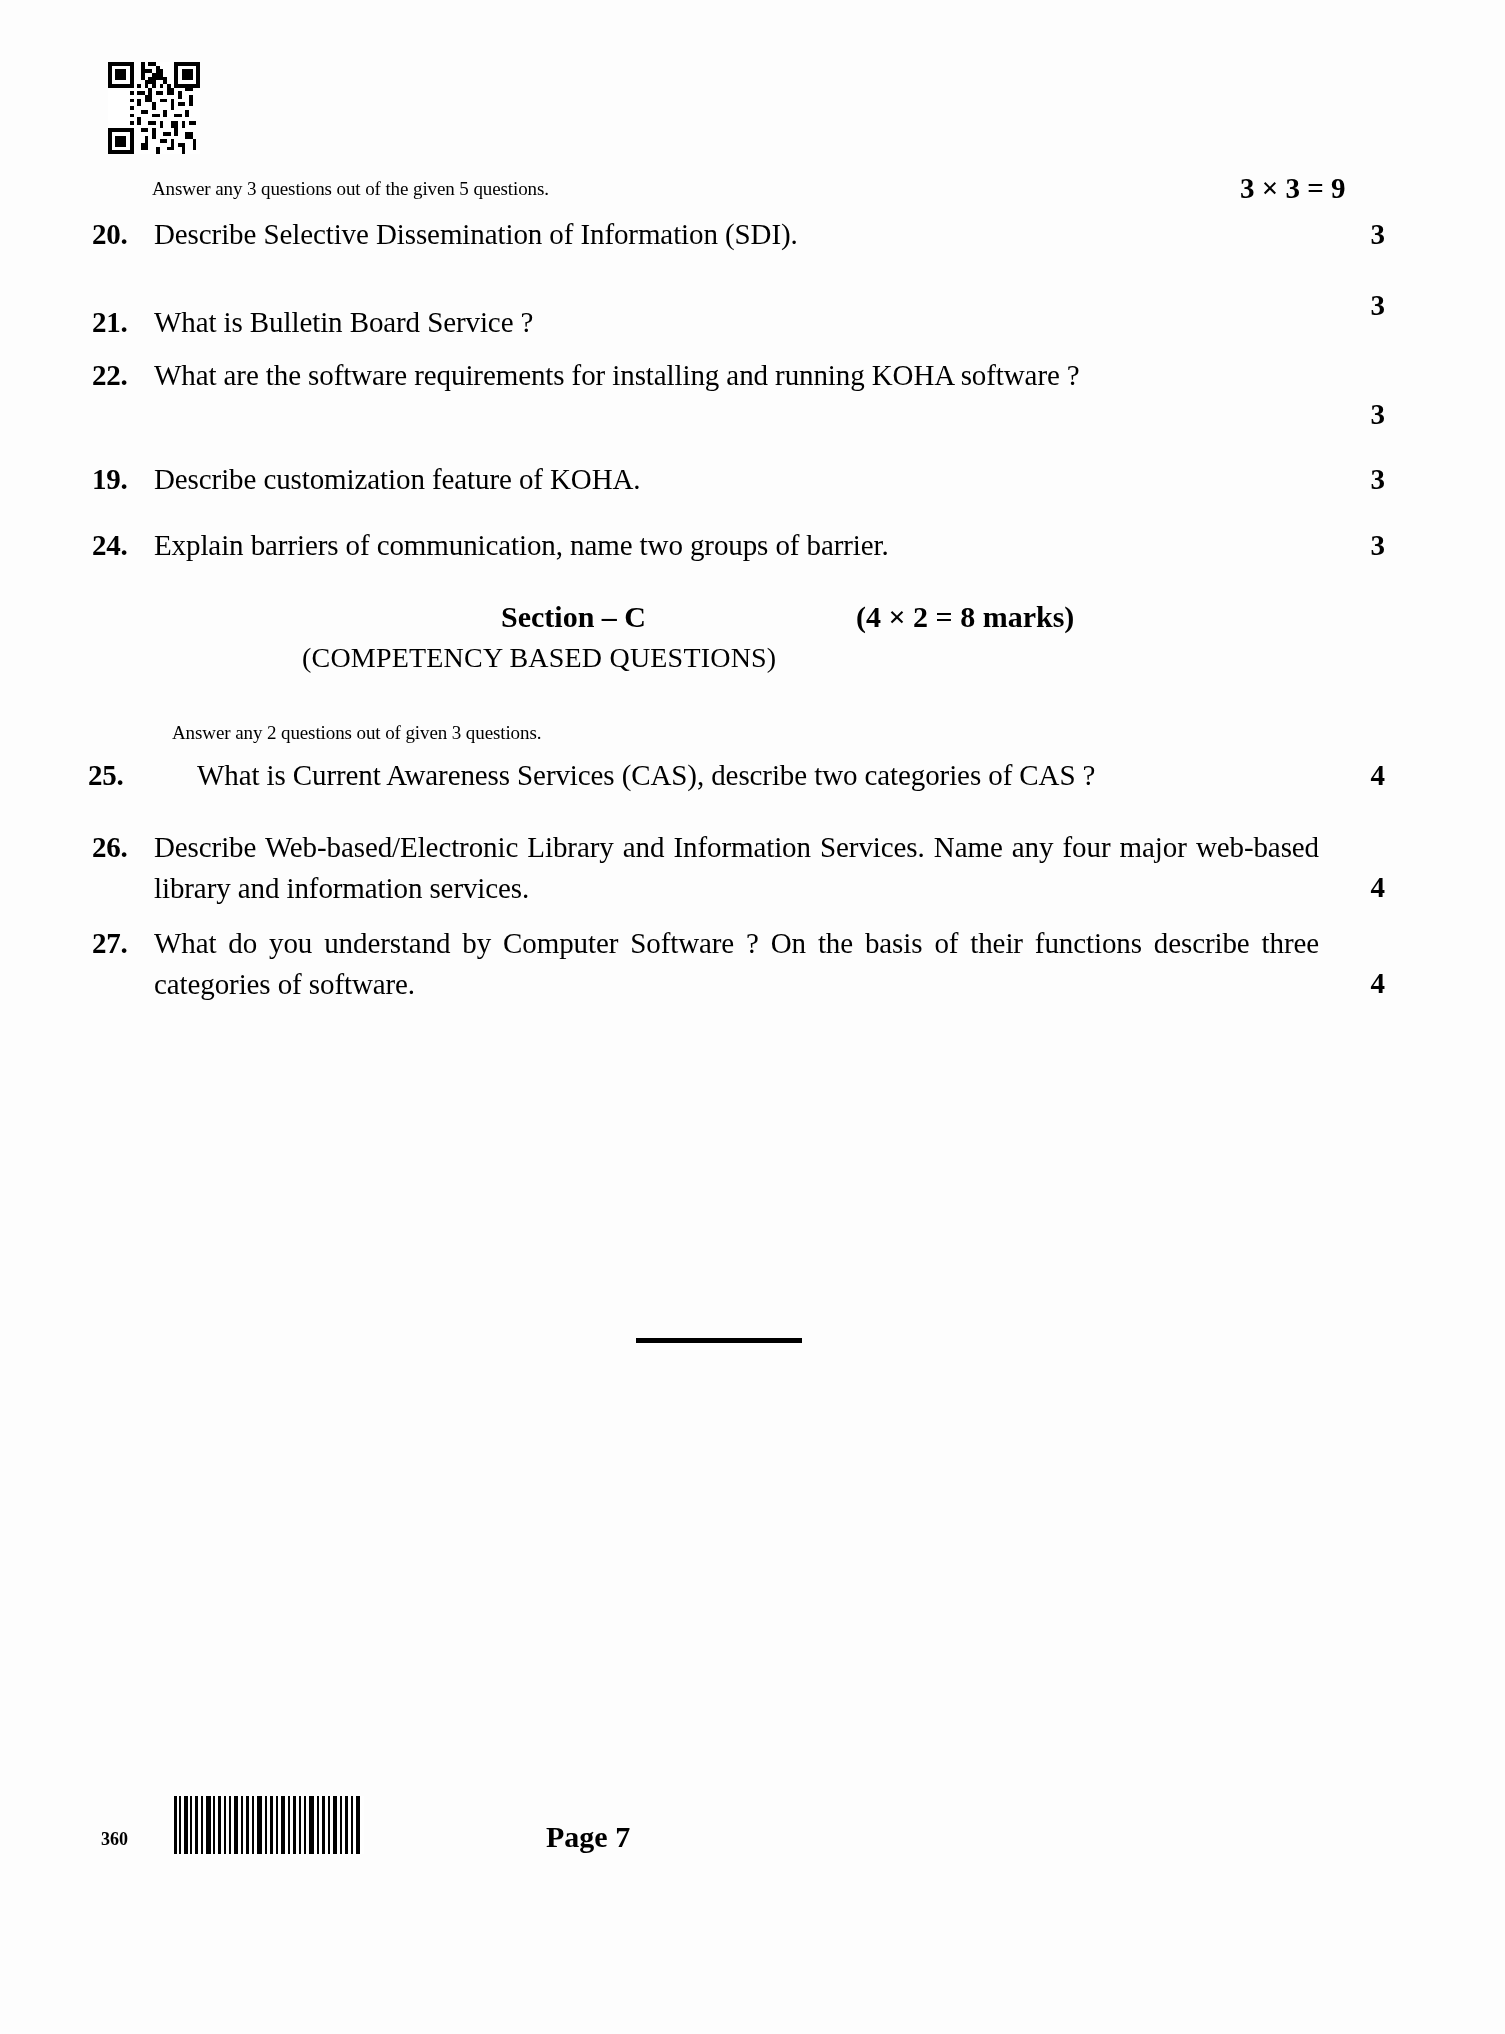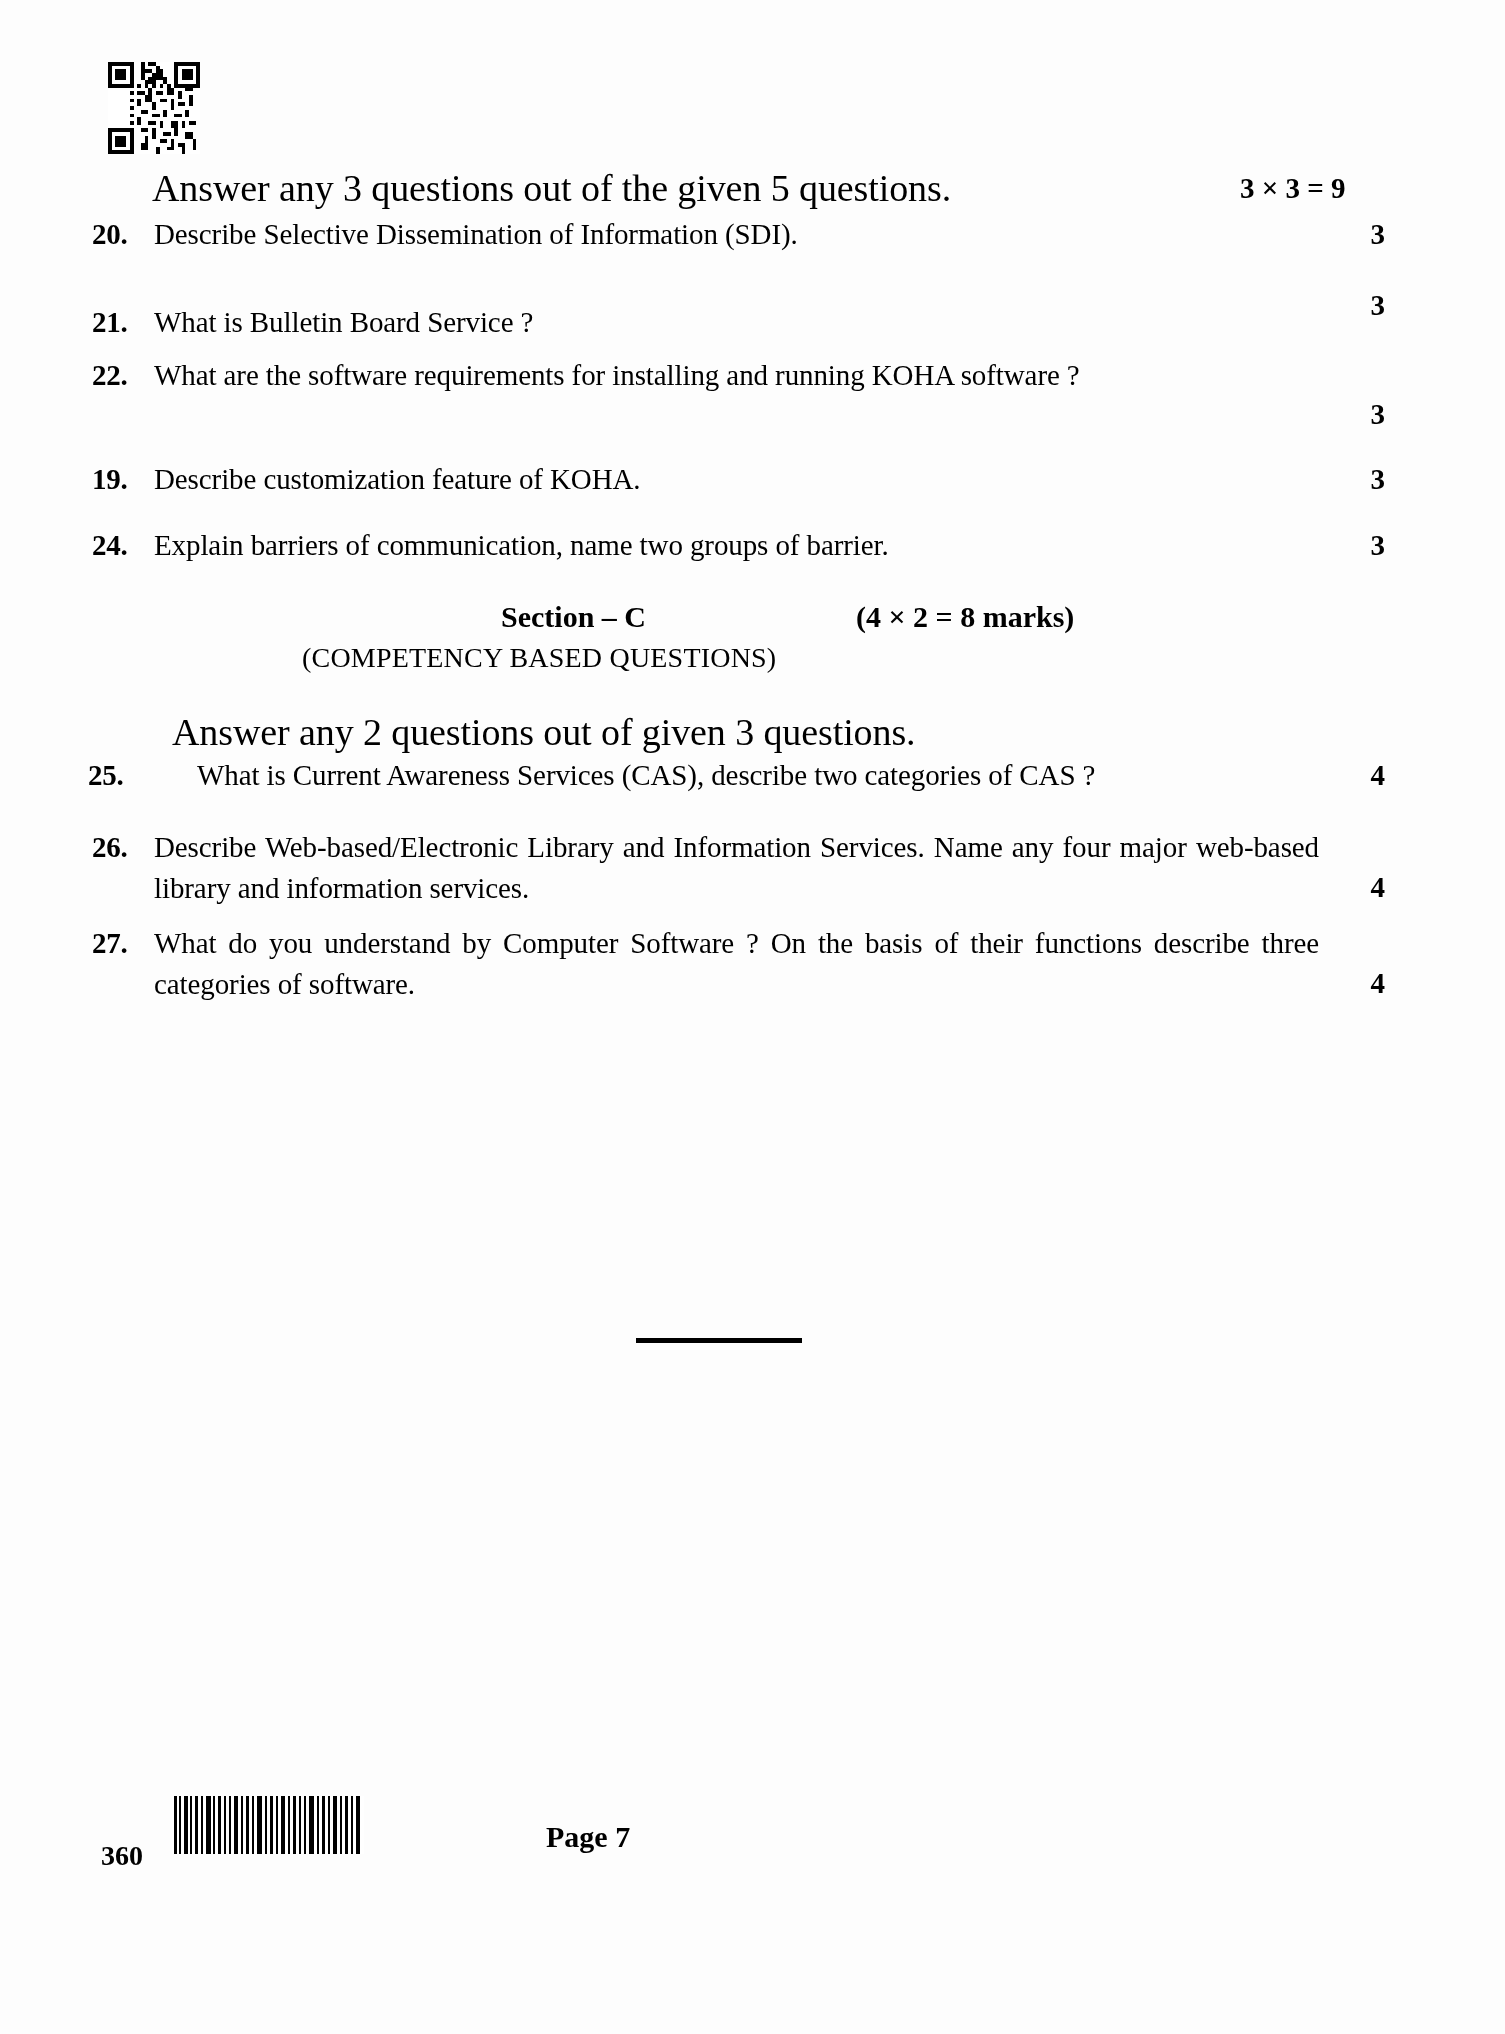--- a/index.html
+++ b/index.html
@@ -60,21 +60,21 @@
     position: absolute;
     font-size: 29px;
     font-weight: 700;
     line-height: 41px;
     text-align: right;
     width: 60px;
   }
 
   .instruction {
     position: absolute;
-    font-size: 38px;
+    font-size: 19px;
     line-height: 41px;
     letter-spacing: -0.1px;
   }
 
   .headline-marks {
     position: absolute;
     font-size: 29px;
     font-weight: 700;
     line-height: 41px;
     white-space: nowrap;
@@ -112,24 +112,23 @@
     width: 166px;
     height: 5px;
     background: #000;
   }
 
   
   .footer-code {
     position: absolute;
     left: 101px;
     top: 1822px;
-    font-size: 28px;
+    font-size: 18px;
     font-weight: 700;
     line-height: 34px;
-    margin-top: 17px;
   }
   .barcode {
     position: absolute;
     left: 172px;
     top: 1796px;
     width: 192px;
     height: 58px;
   }
   .barcode svg { display:block; width:100%; height:100%; }
   .page-label {

